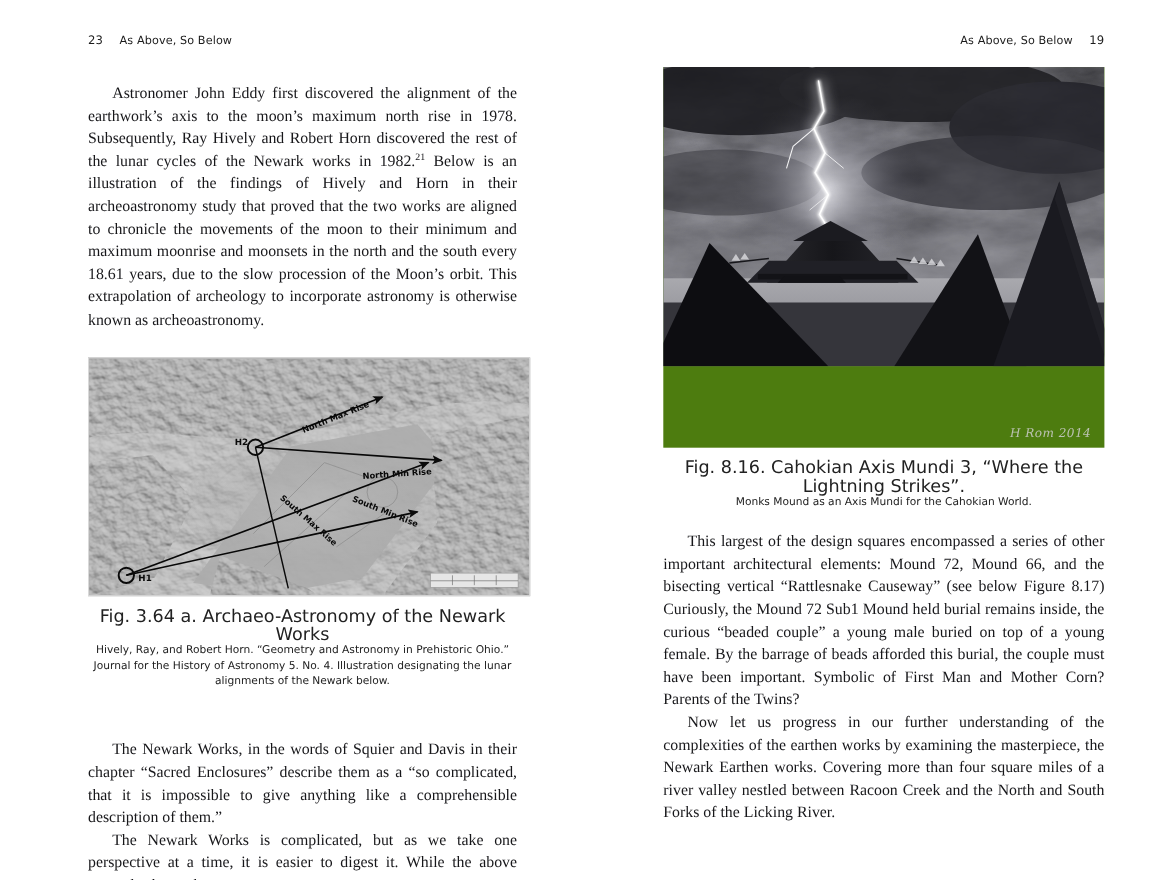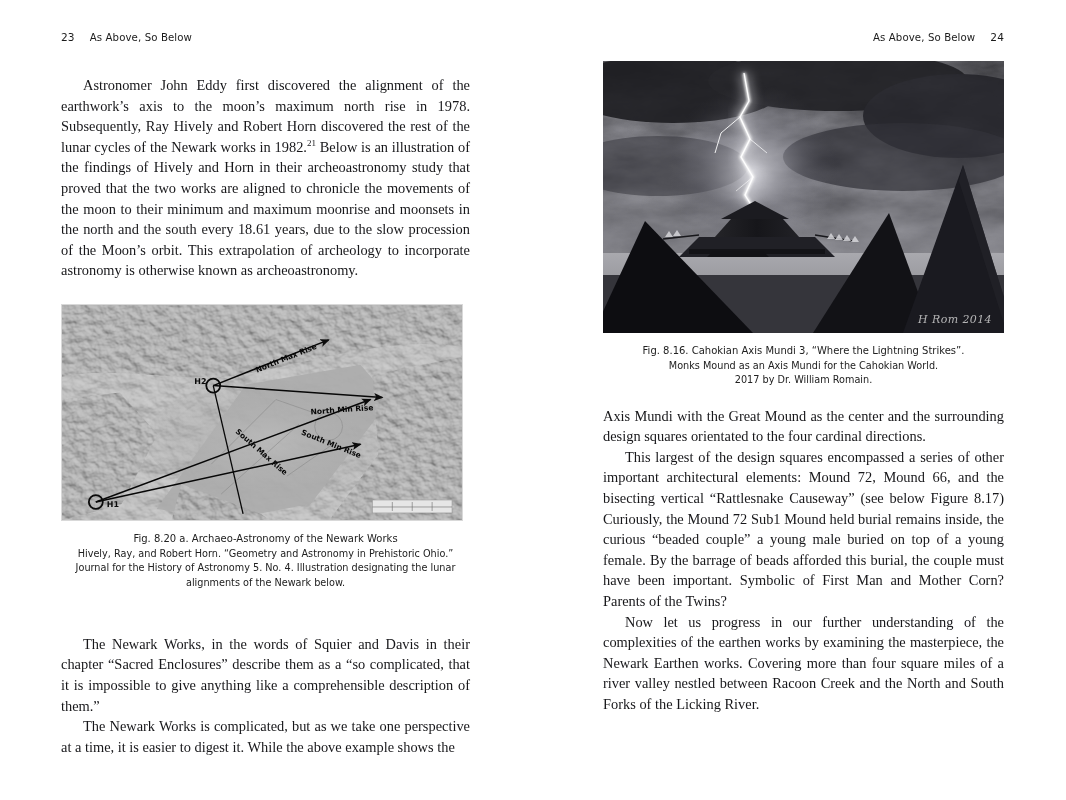--- a/index.html
+++ b/index.html
@@ -17,21 +17,21 @@
   }
   .spread {
     position: absolute;
     inset: 0;
     display: flex;
   }
   .page {
     position: relative;
     box-sizing: border-box;
   }
-  .page-left  { width: 533px; height: 748px; padding: 30px 63px 0 61px; }
+  .page-left  { width: 533px; height: 748px; padding: 30px 63px 0 80px; }
   .page-right { width: 533px; height: 800px; padding: 30px 62px 0 70px; }
 
   
   .runhead {
     font-family: "DejaVu Sans", sans-serif;
     font-size: 10.2px;
     color: #1b1b1b;
     letter-spacing: 0.1px;
     height: 14px;
     display: flex;
@@ -61,21 +61,21 @@
   figure { margin: 0; }
   .fig-left  { margin-top: 23px; }
   .fig-right { margin-top: 17px; }
 
   .figcap {
     font-family: "DejaVu Sans", sans-serif;
     text-align: center;
     color: #212121;
   }
   .figcap .cap-title {
-    font-size: 10px;
+    font-size: 16px;
     line-height: 17px;
     margin-top: 9px;
     display: block;
   }
   .figcap .cap-sub {
     font-size: 9.7px;
     line-height: 14.3px;
     display: block;
   }
 
@@ -88,21 +88,21 @@
     background: #9a9a9a;
     border: 1px solid #d9d9d9;
     box-sizing: border-box;
   }
   .map-canvas { position: absolute; inset: 0; }
 
   
   .art-frame {
     position: relative;
     width: 401px;
-    height: 272px;
+    height: 346px;
     overflow: hidden;
     background: #4d7c0f;
     box-sizing: border-box;
   }
   .art-canvas { position: absolute; inset: 0; }
   .art-sig {
     position: absolute;
     right: 12px;
     bottom: 7px;
     font-family: "DejaVu Serif", serif;
@@ -218,38 +218,38 @@
               <line x1="312" y1="203" x2="392" y2="203"></line>
               <line x1="332" y1="198" x2="332" y2="207"></line>
               <line x1="352" y1="198" x2="352" y2="207"></line>
               <line x1="372" y1="198" x2="372" y2="207"></line>
             </g>
           </g>
         </svg>
       </div>
 
       <figcaption class="figcap">
-        <span class="cap-title">Fig. 8.20 a. Archaeo-Astronomy of the Newark Works</span>
+        <span class="cap-title">Fig. 3.64 a. Archaeo-Astronomy of the Newark Works</span>
         <span class="cap-sub">Hively, Ray, and Robert Horn. “Geometry and Astronomy in Prehistoric Ohio.”</span>
         <span class="cap-sub">Journal for the History of Astronomy 5. No. 4. Illustration designating the lunar</span>
         <span class="cap-sub">alignments of the Newark below.</span>
       </figcaption>
     </figure>
 
     <div class="body-text after-fig-left">
       <p class="indent">The Newark Works, in the words of Squier and Davis in their chapter “Sacred Enclosures” describe them as a “so complicated, that it is impossible to give anything like a comprehensible description of them.”</p>
       <p class="indent">The Newark Works is complicated, but as we take one perspective at a time, it is easier to digest it. While the above example shows the</p>
     </div>
   </div>
 
   <div class="page page-right">
 
     <div class="runhead right">
       <span>As Above, So Below</span>
-      <span class="folio">24</span>
+      <span class="folio">19</span>
     </div>
 
     <figure class="fig-right">
       <div class="art-frame">
         <svg class="art-canvas" viewBox="0 0 401 272" preserveAspectRatio="none">
           <defs>
             <linearGradient id="skyg" x1="0" y1="0" x2="0" y2="1">
               <stop offset="0%" stop-color="#17171a"></stop>
               <stop offset="45%" stop-color="#3b3b40"></stop>
               <stop offset="78%" stop-color="#6e6e74"></stop>
@@ -337,24 +337,22 @@
           </g>
 
           <rect x="0" y="0" width="401" height="272" fill="none"></rect>
         </svg>
         <div class="art-sig">H Rom 2014</div>
       </div>
 
       <figcaption class="figcap">
         <span class="cap-title">Fig. 8.16. Cahokian Axis Mundi 3, “Where the Lightning Strikes”.</span>
         <span class="cap-sub">Monks Mound as an Axis Mundi for the Cahokian World.</span>
-        <span class="cap-sub">2017 by Dr. William Romain.</span>
       </figcaption>
     </figure>
 
     <div class="body-text after-fig-right">
-      <p>Axis Mundi with the Great Mound as the center and the surrounding design squares orientated to the four cardinal directions.</p>
       <p class="indent">This largest of the design squares encompassed a series of other important architectural elements: Mound 72, Mound 66, and the bisecting vertical “Rattlesnake Causeway” (see below Figure 8.17) Curiously, the Mound 72 Sub1 Mound held burial remains inside, the curious “beaded couple” a young male buried on top of a young female. By the barrage of beads afforded this burial, the couple must have been important. Symbolic of First Man and Mother Corn? Parents of the Twins?</p>
       <p class="indent">Now let us progress in our further understanding of the complexities of the earthen works by examining the masterpiece, the Newark Earthen works. Covering more than four square miles of a river valley nestled between Racoon Creek and the North and South Forks of the Licking River.</p>
     </div>
   </div>
 
 </div>
 
 </body></html>

